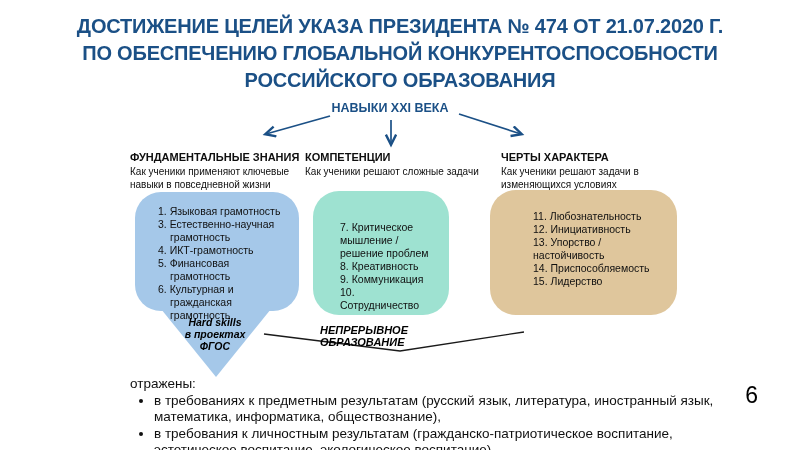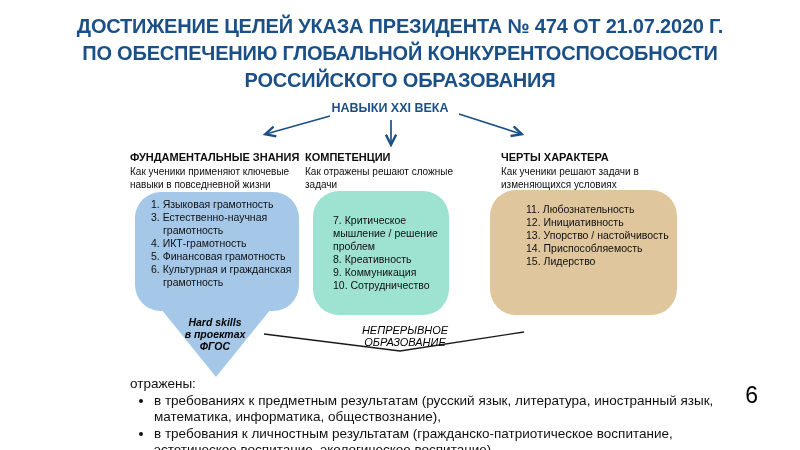--- a/index.html
+++ b/index.html
@@ -20,32 +20,32 @@
   .col-header .ch-sub{font-size:10px;line-height:12.5px;margin-top:2px;}
   .ch1{left:130px;top:151px;width:192px;}
   .ch2{left:305px;top:151px;width:180px;}
   .ch3{left:501px;top:151px;width:145px;}
 
   .box{position:absolute;border-radius:26px;}
   .box1{left:135px;top:192px;width:164px;height:119px;background:#A5C8E9;}
   .box2{left:313px;top:191px;width:136px;height:124px;background:#9EE2D1;}
   .box3{left:490px;top:190px;width:167px;height:125px;background:#DFC69C;padding-left:20px;}
 
-  .box ul{list-style:none;margin:0;font-size:10.5px;line-height:13px;color:#101010;}
+  .box ul{list-style:none;margin:7px;font-size:10.5px;line-height:13px;color:#101010;}
   .box1 ul{padding:6px 6px 0 16px;}
   .box1 li{padding-left:12px;text-indent:-12px;}
   .box2 ul{padding:23px 10px 0 20px;}
   .box3 ul{padding:13px 6px 0 16px;}
 
   .hard-note{position:absolute;left:158px;top:316px;width:114px;text-align:center;
              font-style:italic;font-weight:bold;font-size:10.5px;line-height:12px;color:#000;}
   .hard-note span{display:block;}
 
-  .lifelong{position:absolute;left:320px;top:324px;width:170px;text-align:center;
-            font-style:italic;font-weight:normal;font-size:11px;color:#000;}
+  .lifelong{position:absolute;left:320px;top:324px;width:170px;text-align:left;
+            font-style:italic;font-weight:bold;font-size:11px;color:#000;}
 
   .footer{position:absolute;left:130px;top:376px;width:588px;
           font-size:13.5px;line-height:16.5px;color:#101010;}
   .footer ul{margin:0;padding-left:24px;list-style:disc;}
 
   .page-num{position:absolute;right:42px;top:382px;font-size:23px;color:#000;}
 </style>
 </head>
 <body>
 
@@ -71,21 +71,21 @@
     <polygon points="161,309 271,309 216,377" fill="#A5C8E9"></polygon>
     <polyline points="264,334 400,351 524,332" fill="none" stroke="#1a1a1a" stroke-width="1.3"></polyline>
   </svg>
 
   <div class="col-header ch1">
     <div class="ch-title">ФУНДАМЕНТАЛЬНЫЕ ЗНАНИЯ</div>
     <div class="ch-sub">Как ученики применяют ключевые навыки в повседневной жизни</div>
   </div>
   <div class="col-header ch2">
     <div class="ch-title">КОМПЕТЕНЦИИ</div>
-    <div class="ch-sub">Как отражены решают сложные задачи</div>
+    <div class="ch-sub">Как ученики решают сложные задачи</div>
   </div>
   <div class="col-header ch3">
     <div class="ch-title">ЧЕРТЫ ХАРАКТЕРА</div>
     <div class="ch-sub">Как ученики решают задачи в изменяющихся условиях</div>
   </div>
 
   <div class="box box1">
     <ul>
       <li>1. Языковая грамотность</li>
       <li>3. Естественно-научная грамотность</li>

